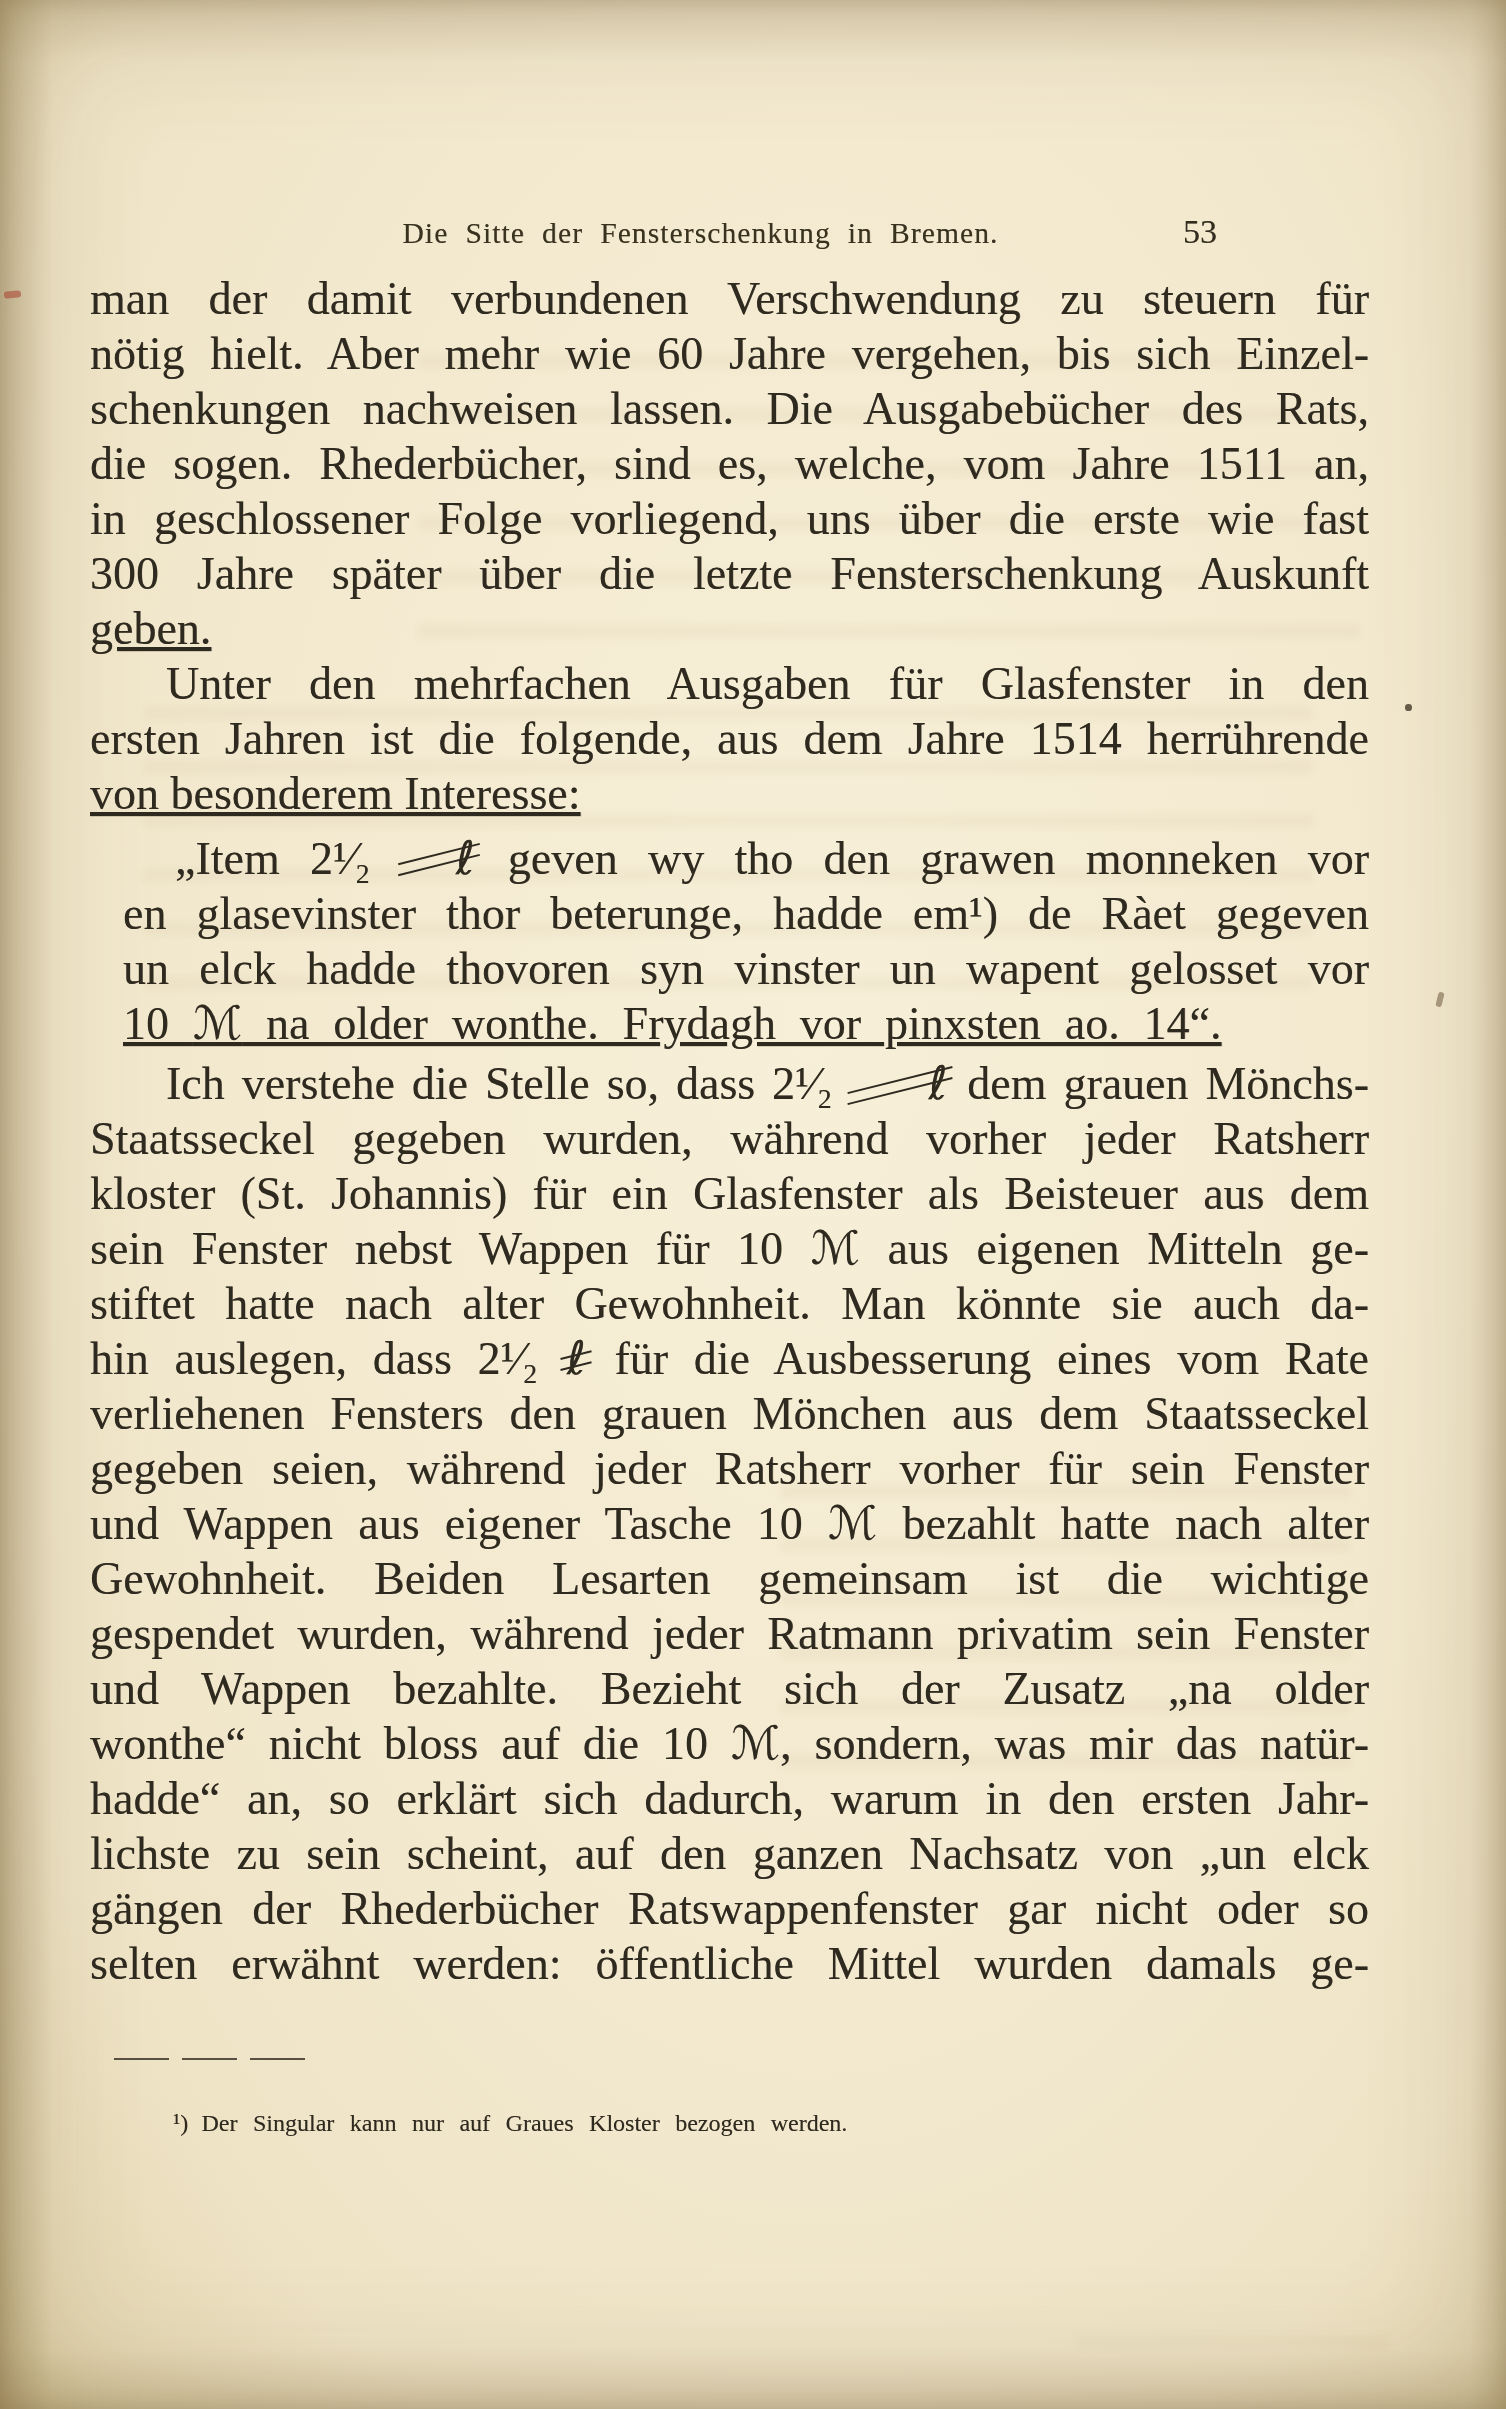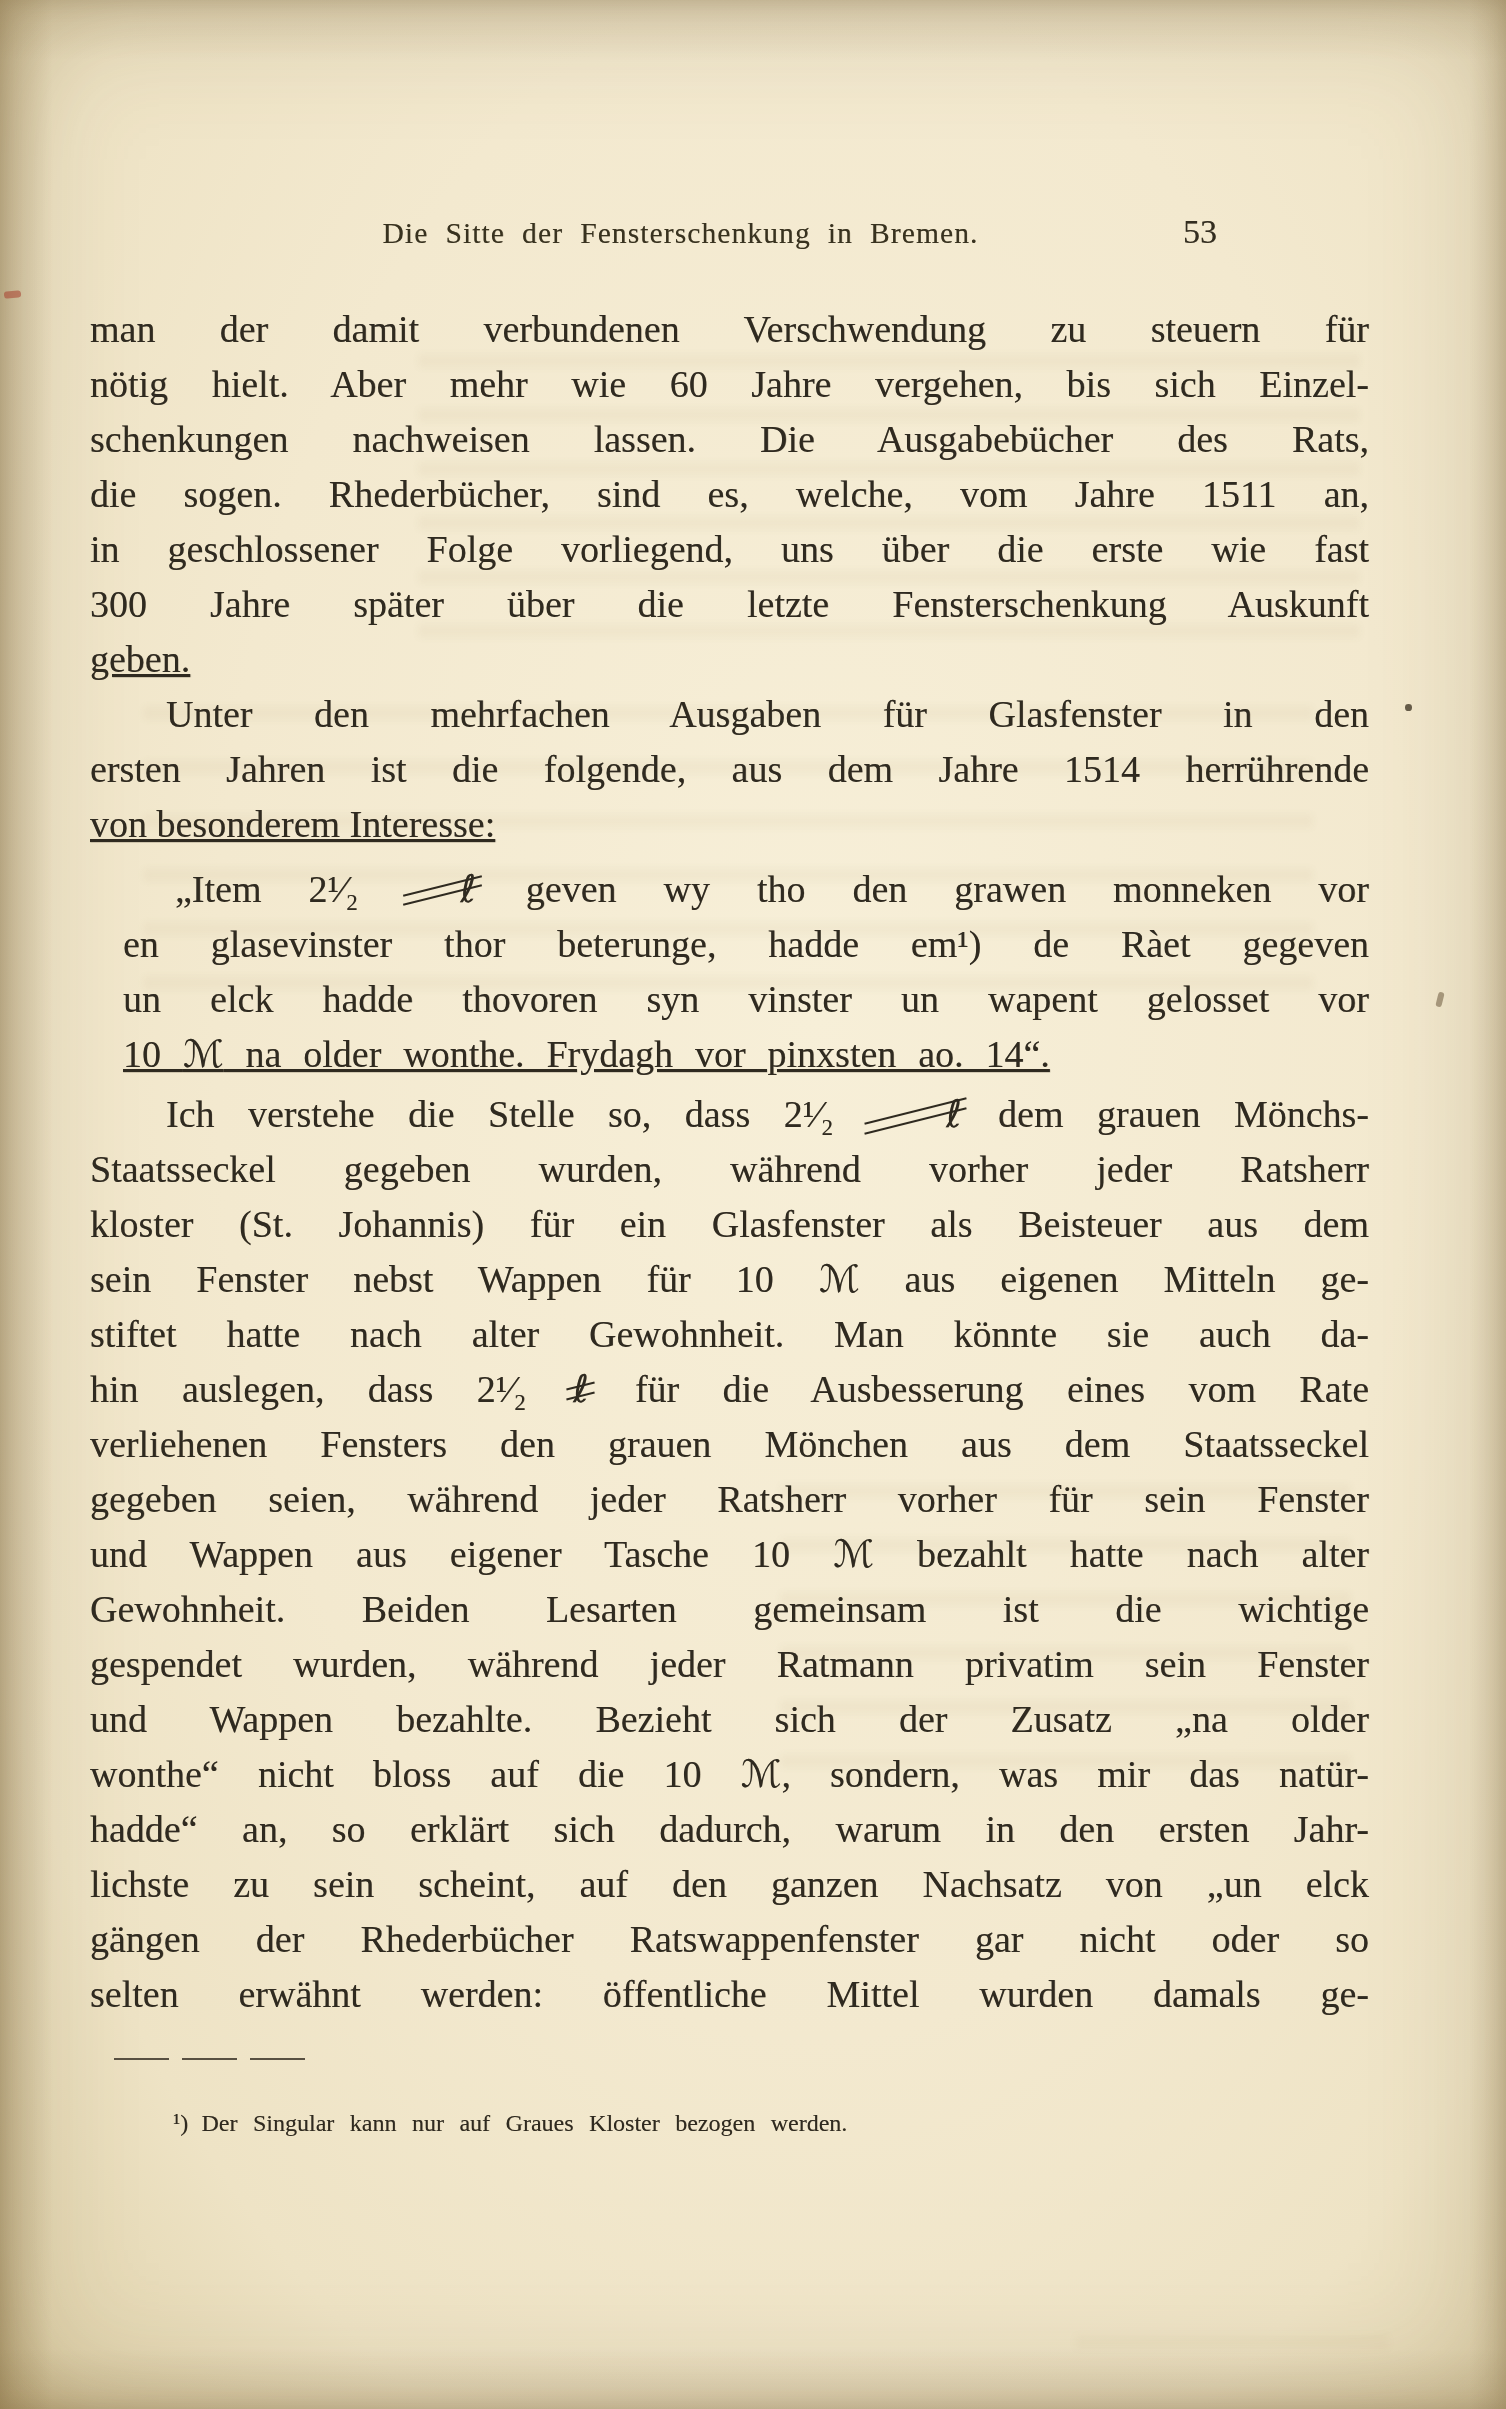--- a/index.html
+++ b/index.html
@@ -16,33 +16,33 @@
   }
   .page::before{ 
     content:"";position:absolute;inset:0;pointer-events:none;
     background:
       linear-gradient(90deg, rgba(120,95,50,.28), rgba(120,95,50,0) 3.5%),
       linear-gradient(270deg, rgba(120,95,50,.18), rgba(120,95,50,0) 2.5%),
       linear-gradient(180deg, rgba(120,95,50,.14), rgba(120,95,50,0) 2.5%),
       linear-gradient(0deg, rgba(120,95,50,.16), rgba(120,95,50,0) 2.5%);
   }
   .running-title{
-    position:absolute;left:86px;top:217px;width:1189px;
+    position:absolute;left:106px;top:217px;width:1189px;
     text-align:center;font-size:29.5px;letter-spacing:1.1px;word-spacing:8.6px;
     color:#38321f;
     text-shadow:0.3px 0.4px 0.5px rgba(55,45,25,.45);
   }
   .page-number{
     position:absolute;left:1183px;top:213px;
     font-size:34px;color:#332d20;
     text-shadow:0.3px 0.4px 0.6px rgba(55,45,25,.5);
   }
   .text-block{
-    position:absolute;left:90px;top:302px;width:1279px;
-    font-size:38px;line-height:55px;
+    position:absolute;left:90px;top:271px;width:1279px;
+    font-size:46px;line-height:55px;
     text-shadow:0.3px 0.4px 0.6px rgba(50,40,25,.45);
   }
   .para{margin:0;}
   .para.indent > .line:first-child{text-indent:76px;}
   .quote{padding-left:33px;margin:9.5px 0 5.7px;}
   .quote.indent > .line:first-child{text-indent:52px;}
   .line{text-align:justify;text-align-last:justify;}
   .para:not(.flush) > .line:last-child{text-align-last:left;text-decoration:underline;}
   .quote > .line:last-child{word-spacing:12.4px;}
   .footnote-rule{

